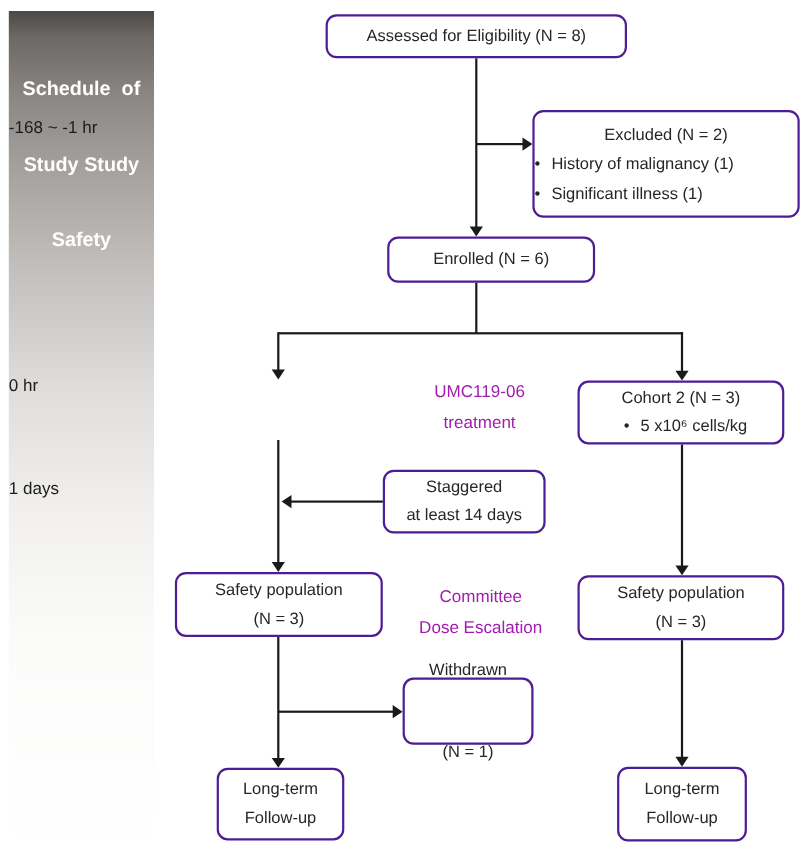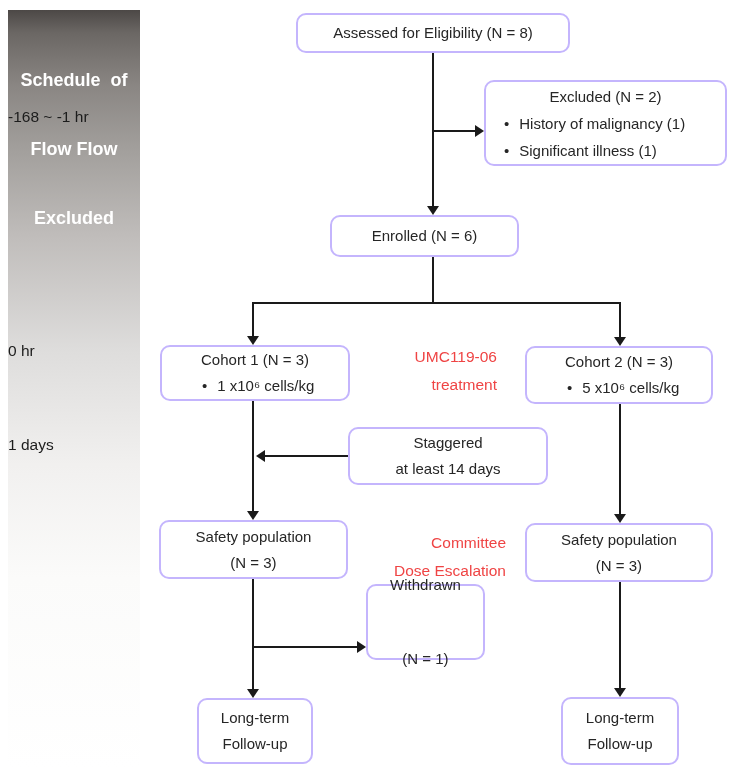--- a/index.html
+++ b/index.html
@@ -14,41 +14,41 @@
       #a19e9b 18%,#c0bdbb 30%,#dedddc 45%,#f1f0ef 60%,#fbfbfa 75%,#ffffff 100%);
   }
   .sb-title{padding-top:13px;text-align:center;color:#ffffff;font-weight:bold;
     font-size:18px;line-height:23px;white-space:pre-wrap;}
   .tl{position:absolute;left:8px;width:132px;text-align:left;color:#1c1c1c;
     font-size:15.5px;line-height:18px;}
   .t0{top:108px}.t1{top:342px}.t2{top:436px}.t3{top:529px}.t4{top:716px}
   
   .box{
     position:absolute;box-sizing:border-box;background:#ffffff;
-    border:2px solid #c4b5fd;border-radius:10px;color:#262626;
+    border:2px solid #4c1d95;border-radius:10px;color:#262626;
     font-size:15px;line-height:26px;display:flex;flex-direction:column;
     justify-content:center;text-align:center;
   }
   .b-assessed {left:296px;top:13px; width:274px;height:40px;}
-  .b-excluded {left:484px;top:80px; width:243px;height:86px;line-height:27px;}
-  .b-enrolled {left:330px;top:215px;width:189px;height:42px;}
+  .b-excluded {left:484px;top:100px; width:243px;height:98px;line-height:27px;}
+  .b-enrolled {left:352px;top:215px;width:189px;height:42px;}
   .b-cohort1  {left:160px;top:345px;width:190px;height:56px;}
   .b-cohort2  {left:525px;top:346px;width:188px;height:58px;}
-  .b-staggered{left:348px;top:427px;width:200px;height:58px;}
+  .b-staggered{left:348px;top:427px;width:148px;height:58px;}
   .b-safety1  {left:159px;top:520px;width:189px;height:59px;}
   .b-safety2  {left:525px;top:523px;width:188px;height:59px;}
-  .b-withdrawn{left:366px;top:584px;width:119px;height:76px;gap:48px;}
+  .b-withdrawn{left:366px;top:616px;width:119px;height:61px;gap:48px;}
   .b-longterm1{left:197px;top:698px;width:116px;height:66px;}
   .b-longterm2{left:561px;top:697px;width:118px;height:68px;}
-  .bullet{display:flex;text-align:left;padding-left:18px;}
+  .bullet{display:flex;text-align:left;}
   .bullet::before{content:"\2022";margin-right:10px;}
   .b-cohort1 .bullet,.b-cohort2 .bullet{padding-left:40px;}
   
-  .note{position:absolute;color:#ef4444;font-size:15.5px;line-height:28px;
-    text-align:right;}
+  .note{position:absolute;color:#a21caf;font-size:15.5px;line-height:28px;
+    text-align:center;}
   .n-treatment{left:375px;top:343px;width:122px;}
   .n-committee{left:368px;top:529px;width:138px;}
   
   .ln{position:absolute;background:#1a1a1a;}
   .v{width:2px;} .h{height:2px;}
   .ah{position:absolute;width:0;height:0;}
   .ah-down {border-left:6px solid transparent;border-right:6px solid transparent;
             border-top:9px solid #1a1a1a;}
   .ah-right{border-top:6px solid transparent;border-bottom:6px solid transparent;
             border-left:9px solid #1a1a1a;}
@@ -56,22 +56,22 @@
             border-right:9px solid #1a1a1a;}
 </style>
 </head>
 <body>
 
 <div class="canvas">
 
   <aside class="sidebar">
     <div class="sb-title">
       <div>Schedule  of</div>
-      <div>Flow Flow</div>
-      <div>Excluded</div>
+      <div>Study Study</div>
+      <div>Safety</div>
     </div>
   </aside>
   <div class="tl t0">-168 ~ -1 hr</div>
   <div class="tl t1">0 hr</div>
   <div class="tl t2">1 days</div>
 
   <div class="ln v" style="left:432px;top:53px;height:154px"></div>
   <div class="ah ah-down" style="left:427px;top:206px"></div>
   <div class="ln h" style="left:433px;top:130px;width:44px"></div>
   <div class="ah ah-right" style="left:475px;top:125px"></div>
@@ -101,24 +101,20 @@
   <div class="box b-excluded">
     <div>Excluded (N = 2)</div>
     <div class="bullet">History of malignancy (1)</div>
     <div class="bullet">Significant illness (1)</div>
   </div>
 
   <div class="box b-enrolled">
     <div>Enrolled (N = 6)</div>
   </div>
 
-  <div class="box b-cohort1">
-    <div>Cohort 1 (N = 3)</div>
-    <div class="bullet">1 x10⁶ cells/kg</div>
-  </div>
 
   <div class="box b-cohort2">
     <div>Cohort 2 (N = 3)</div>
     <div class="bullet">5 x10⁶ cells/kg</div>
   </div>
 
   <div class="box b-staggered">
     <div>Staggered</div>
     <div>at least 14 days</div>
   </div>

